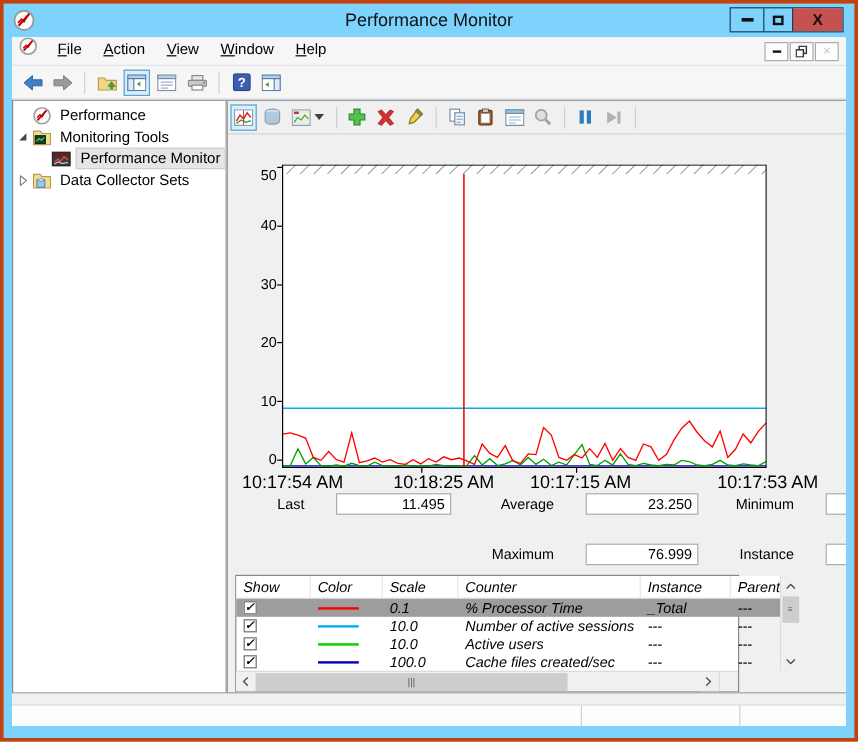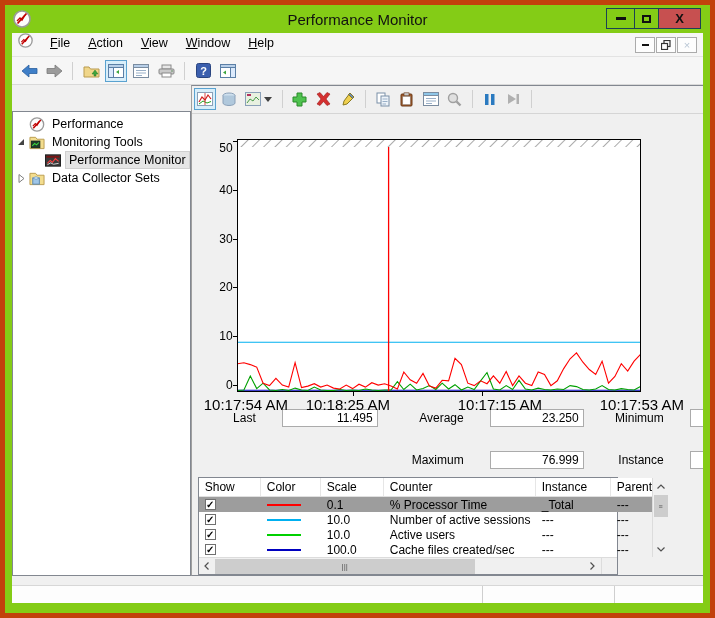--- a/index.html
+++ b/index.html
@@ -1,19 +1,19 @@
 <!DOCTYPE html>
 <html><head>
 <meta charset="utf-8">
 <style>
   * { margin:0; padding:0; box-sizing:border-box; }
   html,body { width:715px; height:618px; }
   body { font-family:"Liberation Sans", sans-serif; font-size:12px; color:#000; }
 
-  .window { position:relative; width:715px; height:618px; background:#84cc16; border:5px solid #c2410c; }
+  .window { position:relative; width:715px; height:618px; background:#7dd3fc; border:3px solid #c2410c; }
 
   
   .titlebar { position:absolute; top:0; left:0; right:0; height:28px; display:flex; align-items:center; }
   .titlebar .app-ico { margin-left:8px; width:18px; height:18px; }
   .title-text { position:absolute; left:0; right:0; text-align:center; font-size:15px; color:#111; }
   .win-btns { position:absolute; right:9px; top:3px; display:flex; border:1px solid #1c4154; height:21px; }
   .wbtn { width:27px; display:flex; align-items:center; justify-content:center; border-left:1px solid #1c4154; }
   .wbtn:first-child { border-left:none; }
   .wbtn.max { width:24px; }
   .wbtn.close { width:42px; background:#c75050; }
@@ -33,21 +33,21 @@
   .mdibtn.disabled { color:#b8c6d4; }
   .mdibtn .glyph-min { width:7px; height:2px; }
 
   .toolbar { height:28px; background:#f6f6f6; border-bottom:1px solid #d9d9d9; display:flex; align-items:center; padding-left:6px; gap:3px; }
   .tbtn { width:22px; height:22px; display:flex; align-items:center; justify-content:center; border:1px solid transparent; }
   .tbtn.selected { border:1px solid #5aa2d0; background:#d8eefa; }
   .tsep { width:1px; height:18px; background:#d0d0d0; margin:0 4px; }
 
   
   .workspace { flex:1; display:flex; background:#f0f0f0; overflow:hidden; }
-  .tree-panel { width:194px; background:#fff; border:1px solid #828790; padding-top:3px; font-size:12.5px;margin-top:26px; }
+  .tree-panel { width:194px; background:#fff; border:1px solid #828790; padding-top:3px; font-size:12.5px; }
   .splitter { width:6px; }
   .tree-row { height:18px; display:flex; align-items:center; }
   .tw { width:16px; display:flex; align-items:center; justify-content:center; flex:none; }
   .tree-ico { width:16px; height:15px; flex:none; margin-right:4px; }
   .tree-label { white-space:nowrap; padding:1px 3px; }
   .tree-label.selected { background:#e5e5e5; border:1px solid #d0d0d0; }
 
   .main-panel { flex:1; border:1px solid #828790; border-left:1px solid #a0a0a0; background:#f0f0f0; display:flex; flex-direction:column; padding-right:10px; position:relative; }
   .chart-toolbar { height:30px; display:flex; align-items:center; padding-left:2px; gap:2px; border-bottom:1px solid #d5d5d5; margin-right:-10px; }
 
@@ -58,21 +58,21 @@
   .plot-wrap { position:absolute; left:45px; top:25px; width:404px; height:253px; }
   .xlab { position:absolute; top:282px; font-size:15px; white-space:nowrap; }
   .xtick { position:absolute; top:278px; width:1px; height:4px; background:#000; }
 
   
   .stats { margin:8px 0 0 8px; display:grid; grid-template-columns:58px 96px 64px 94px 58px 98px; column-gap:4px; row-gap:3px; align-items:center;gap:24px; }
   .stat-label { text-align:right; padding-right:2px; }
   .stat-box { height:18px; background:#fff; border:1px solid #ababab; text-align:right; padding:1px 4px 0 0; }
 
   
-  .legend { margin:8px 0 0 6px; width:420px; background:#fff; border:1px solid #828790; }
+  .legend { margin:8px 0 0 6px; width:420px; background:#fff; border:1px solid #828790;font-style:italic; }
   .lg-grid { display:flex; }
   .lg-main { width:467px; }
   .lg-header { display:flex; height:19px; border-bottom:1px solid #e0e0e0; align-items:center; background:#fff; }
   .lg-header .cell { border-right:1px solid #e6e6e6; height:100%; display:flex; align-items:center; padding-left:6px; }
   .cell.c-show{width:62px;} .cell.c-color{width:60px;} .cell.c-scale{width:63px;} .cell.c-counter{width:152px;} .cell.c-inst{width:75px;} .cell.c-parent{flex:1; border-right:none;}
   .lg-row { display:flex; height:15px; align-items:center; }
   .lg-row .cell { border-right:none; padding-left:6px; height:100%; display:flex; align-items:center; }
   .lg-row.selected { background:#9d9d9d; }
   .chk { width:11px; height:11px; background:#fff; border:1px solid #707070; font-size:10px; line-height:9px; text-align:center; font-weight:bold; }
   .swatch { width:34px; height:2px; }
@@ -381,22 +381,22 @@
                   <polyline points="0.5,203.2 403.5,203.2" fill="none" stroke="#00b0f0" stroke-width="1.1"></polyline>
                   <polyline points="0.5,224.7 6.9,223.7 13.3,225.6 19.7,228.1 26.1,244.2 32.5,246.6 38.9,239.3 45.3,246.1 51.7,248.1 58.1,223.7 64.5,248.6 70.9,247.1 77.3,244.7 83.7,248.1 90.1,246.1 96.5,249.1 102.8,250.0 109.2,246.1 115.6,249.6 122.0,245.2 128.4,248.1 134.8,243.7 141.2,246.1 147.6,244.7 154.0,247.1 160.4,250.0 166.8,233.0 173.2,240.8 179.6,244.2 186.0,234.4 192.4,247.1 198.8,249.1 205.2,241.3 211.6,241.8 218.0,219.3 224.4,225.6 230.8,244.2 237.2,246.6 243.6,241.8 250.0,244.7 256.4,236.9 262.8,244.2 269.2,232.5 275.6,246.6 282.0,236.9 288.4,244.2 294.8,246.6 301.2,233.0 307.5,235.4 313.9,246.6 320.3,241.8 326.7,229.6 333.1,219.8 339.5,213.9 345.9,223.2 352.3,230.5 358.7,235.4 365.1,222.2 371.5,244.2 377.9,237.4 384.3,224.7 390.7,232.0 397.1,222.2 403.5,215.4" fill="none" stroke="#ff0000" stroke-width="1.1"></polyline>
                   <line x1="151.6" x2="151.6" y1="8" y2="252" stroke="#ff0000" stroke-width="1.3"></line>
                 </g>
               <rect x="0.5" y="0.5" width="403" height="252" fill="none" stroke="#000" stroke-width="1"></rect>
             </svg>
           </div>
           <div class="xtick" style="left:161px;"></div>
           <div class="xtick" style="left:290px;"></div>
           <div class="xlab" style="left:12px;">10:17:54 AM</div>
-          <div class="xlab" style="left:114px;">10:18:25 AM</div>
-          <div class="xlab" style="left:266px;">10:17:15 AM</div>
+          <div class="xlab" style="left:138px;">10:18:25 AM</div>
+          <div class="xlab" style="left:252px;">10:17:15 AM</div>
           <div class="xlab" style="left:408px;">10:17:53 AM</div>
         </div>
 
         <div class="stats">
           <div class="stat-label">Last</div>
           <div class="stat-box">11.495</div>
           <div class="stat-label">Average</div>
           <div class="stat-box">23.250</div>
           <div class="stat-label">Minimum</div>
           <div class="stat-box">0.000</div>

